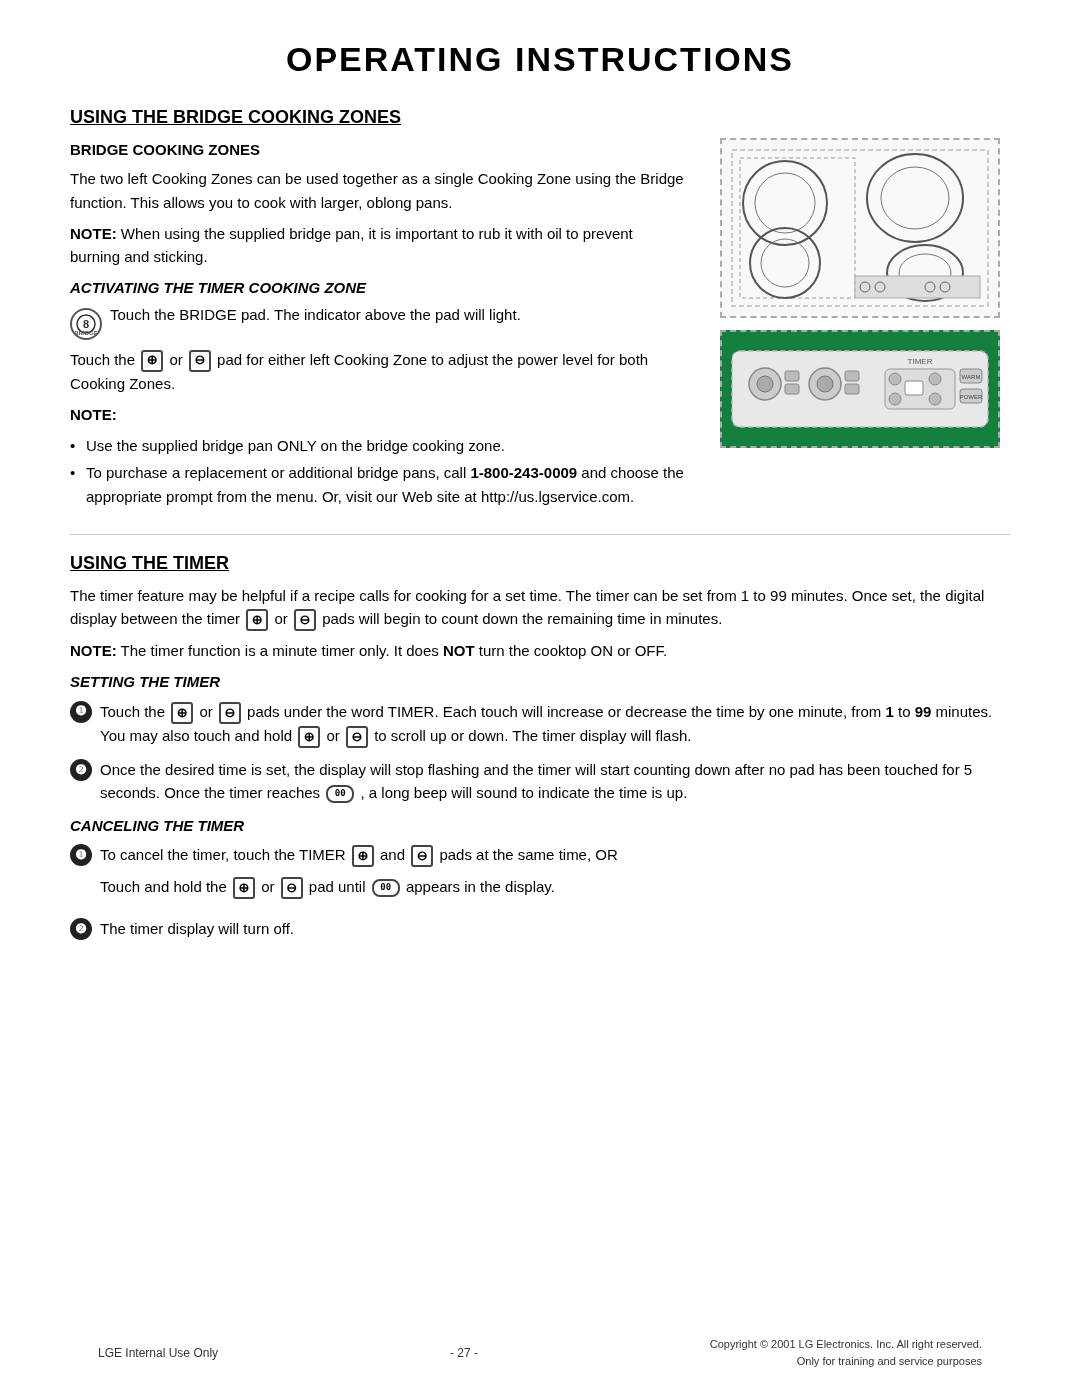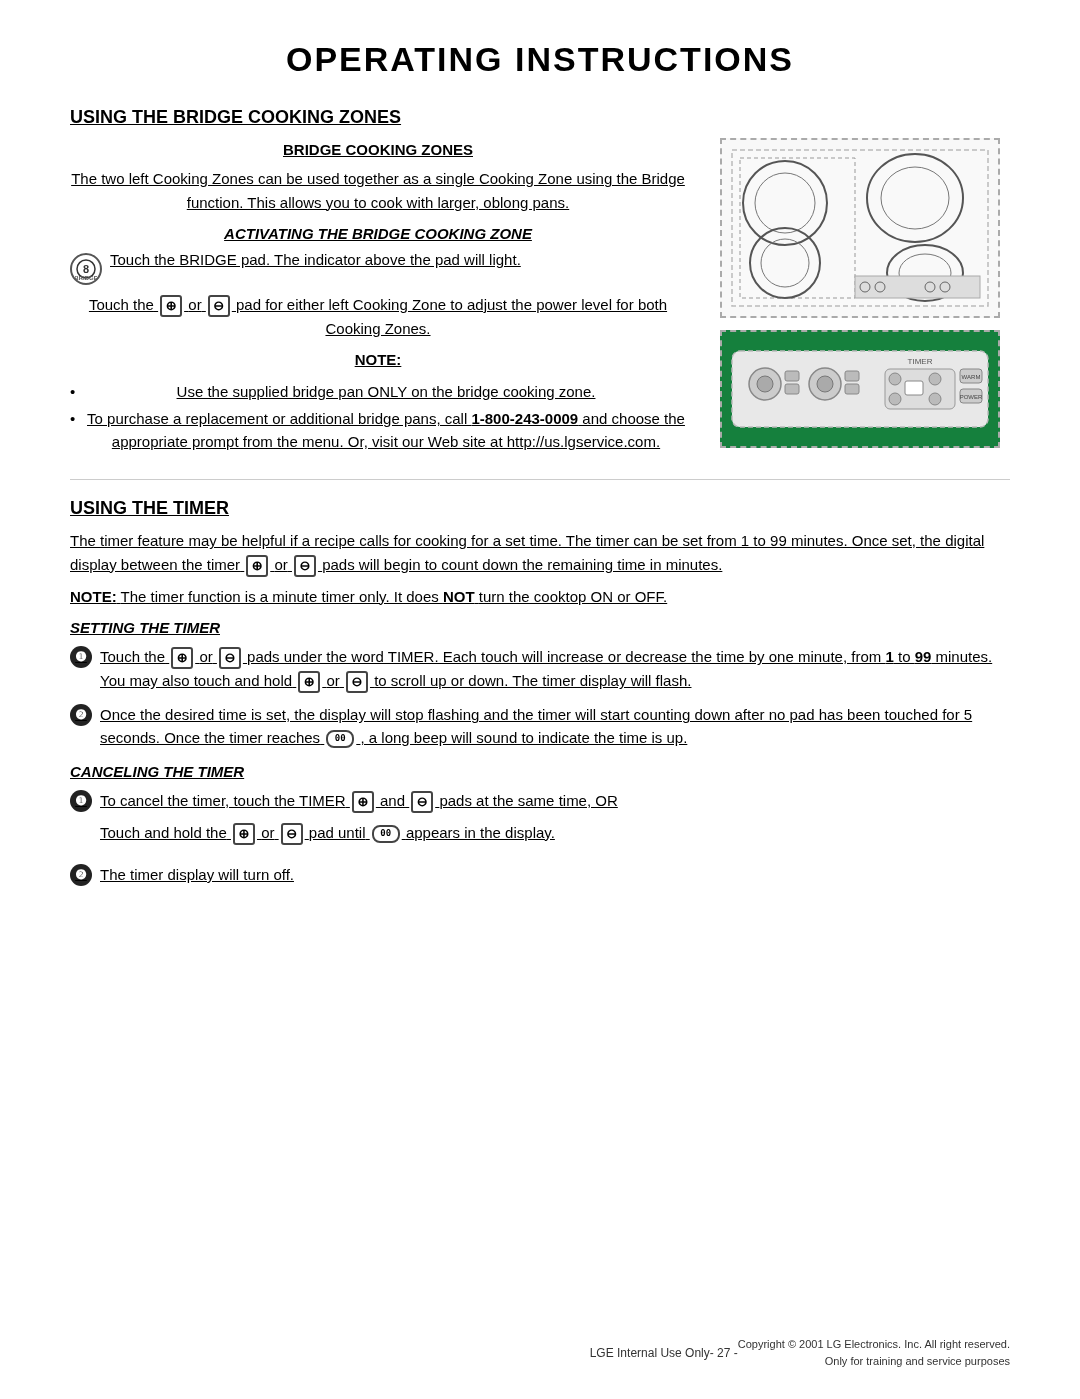--- a/index.html
+++ b/index.html
@@ -40,21 +40,20 @@
     .italic-heading {
       font-size: 15px;
       font-weight: bold;
       font-style: italic;
       margin-bottom: 6px;
     }
     .two-col {
       display: flex;
       gap: 24px;
       margin-bottom: 18px;
-      text-align: center;
     }
     .col-left {
       flex: 1 1 0;
     }
     .col-right {
       width: 300px;
       flex-shrink: 0;
       display: flex;
       flex-direction: column;
       align-items: center;
@@ -147,21 +146,20 @@
       font-size: 13px;
       font-weight: bold;
       flex-shrink: 0;
       margin-top: 1px;
     }
     .numbered-item-text {
       flex: 1;
     }
     .full-width-section {
       margin-bottom: 18px;
-      text-decoration: underline;
     }
     
     .cooktop-diagram {
       width: 280px;
       height: 180px;
       border: 2px dashed #aaa;
       background: #f8f8f8;
       position: relative;
       display: flex;
       align-items: center;
@@ -185,23 +183,23 @@
     .control-panel-svg {
       width: 260px;
       height: 80px;
     }
     .footer {
       position: absolute;
       bottom: 30px;
       left: 0;
       width: 100%;
       display: flex;
-      justify-content: flex-end;
-      align-items: center;
-      padding: 0 70px;
+      justify-content: space-between;
+      align-items: center;
+      padding: 0 98px;
       font-size: 12px;
       color: #333;
     }
     .footer-center {
       text-align: center;
     }
     .footer-right {
       text-align: right;
       font-size: 11px;
       line-height: 1.5;
@@ -220,22 +218,25 @@
   <h1 class="page-title">OPERATING INSTRUCTIONS</h1>
 
   <div class="full-width-section">
     <h2 class="section-heading">USING THE BRIDGE COOKING ZONES</h2>
 
     <div class="two-col">
 
       <div class="col-left">
         <p class="subsection-heading">BRIDGE COOKING ZONES</p>
         <p>The two left Cooking Zones can be used together as a single Cooking Zone using the Bridge function. This allows you to cook with larger, oblong pans.</p>
-
-        <p class="italic-heading">ACTIVATING THE BRIDGE COOKING ZONE</p>
+        <p>
+          <span class="note-label">NOTE:</span><span> When using the supplied bridge pan, it is important to rub it with oil to prevent burning and sticking.</span>
+        </p>
+
+        <p class="italic-heading">ACTIVATING THE TIMER COOKING ZONE</p>
 
         <div class="bridge-icon-row">
           <div class="bridge-icon">
             <svg width="22" height="22" viewBox="0 0 22 22">
               <circle cx="11" cy="11" r="9" fill="none" stroke="#333" stroke-width="1.5"></circle>
               <text x="11" y="15" text-anchor="middle" font-size="11" font-weight="bold" fill="#333">8</text>
               <text x="11" y="22" text-anchor="middle" font-size="6" fill="#555">BRIDGE</text>
             </svg>
           </div>
           <span>Touch the BRIDGE pad. The indicator above the pad will light.</span>

